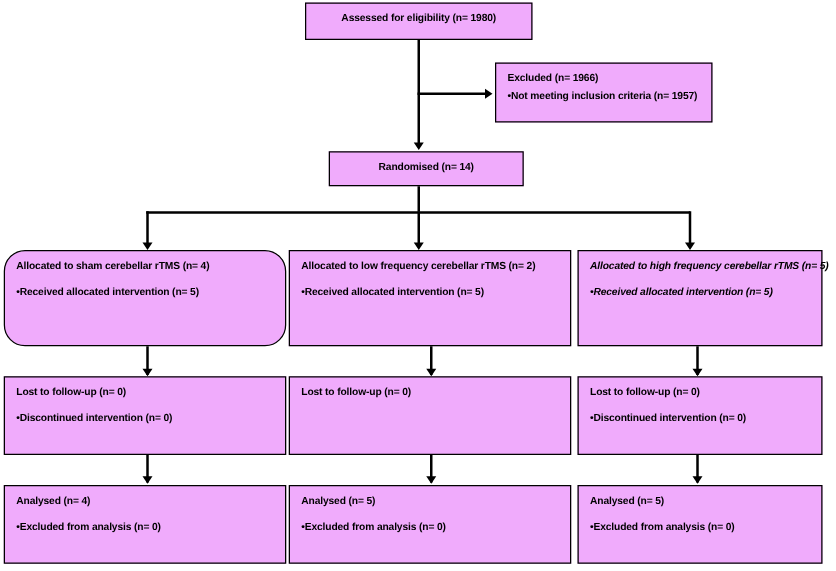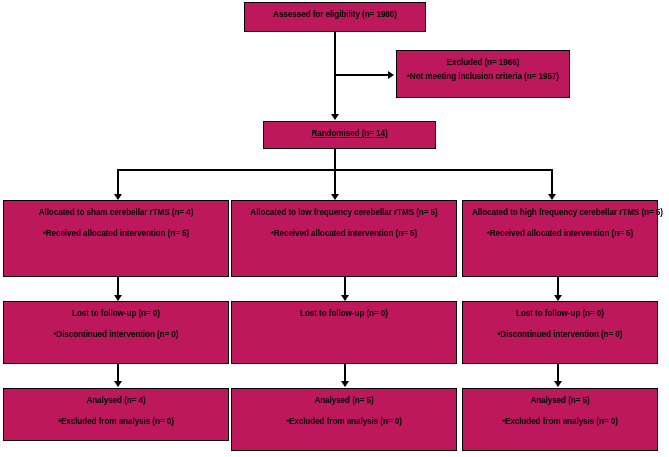--- a/index.html
+++ b/index.html
@@ -15,30 +15,29 @@
     position: relative;
     width: 669px;
     height: 457px;
     background: #ffffff;
     overflow: hidden;
   }
   .box {
     position: absolute;
     box-sizing: border-box;
     border: 1.5px solid #000000;
-    background: #be185d;
+    background: #f0abfc;
     padding: 7px 9px 6px 9px;
   }
   .box .line {
     font-size: 8.2px;
     font-weight: bold;
     line-height: 1.25;
     letter-spacing: -0.1px;
     white-space: nowrap;
-    text-align: center;
   }
   .box .line.second {
     margin-top: 11px;
   }
   .box.centered .line {
     text-align: center;
   }
   
   .vline {
     position: absolute;
@@ -80,47 +79,47 @@
   <div class="arrow-down" style="left:331px; top:114px;"></div>
 
   <div class="hline" style="left:334px; top:74px; width:56px;"></div>
   <div class="arrow-right" style="left:388px; top:71px;"></div>
 
   <div class="box" style="left:396px; top:50px; width:174px; height:48px;">
     <div class="line">Excluded  (n= 1966)</div>
     <div class="line second" style="margin-top:4px;">•Not meeting inclusion criteria (n= 1957)</div>
   </div>
 
-  <div class="box centered" style="left:263px; top:121px; width:173px; height:28px;text-decoration:underline;">
+  <div class="box centered" style="left:263px; top:121px; width:156px; height:28px;">
     <div class="line">Randomised (n= 14)</div>
   </div>
 
   <div class="vline" style="left:334px; top:149px; height:20px;"></div>
   <div class="hline" style="left:117px; top:169px; width:435px;"></div>
 
   <div class="vline" style="left:117px; top:169px; height:29px;"></div>
   <div class="arrow-down" style="left:114px; top:194px;"></div>
 
   <div class="vline" style="left:334px; top:169px; height:29px;"></div>
   <div class="arrow-down" style="left:331px; top:194px;"></div>
 
   <div class="vline" style="left:551px; top:169px; height:29px;"></div>
   <div class="arrow-down" style="left:548px; top:194px;"></div>
 
-  <div class="box" style="left:3px; top:200px; width:226px; height:77px;">
+  <div class="box" style="left:3px; top:200px; width:226px; height:77px;border-radius:17px;">
     <div class="line">Allocated to sham cerebellar rTMS (n= 4)</div>
     <div class="line second">•Received allocated intervention (n=  5)</div>
   </div>
 
   <div class="box" style="left:231px; top:200px; width:226px; height:77px;">
-    <div class="line">Allocated to low frequency cerebellar rTMS (n= 5)</div>
+    <div class="line">Allocated to low frequency cerebellar rTMS (n= 2)</div>
     <div class="line second">•Received allocated intervention (n=  5)</div>
   </div>
 
-  <div class="box" style="left:462px; top:200px; width:196px; height:77px;">
+  <div class="box" style="left:462px; top:200px; width:196px; height:77px;font-style:italic;">
     <div class="line">Allocated to high frequency cerebellar rTMS (n= 5)</div>
     <div class="line second">•Received allocated intervention (n=  5)</div>
   </div>
 
   <div class="vline" style="left:117px; top:277px; height:23px;"></div>
   <div class="arrow-down" style="left:114px; top:295px;"></div>
 
   <div class="vline" style="left:344px; top:277px; height:23px;"></div>
   <div class="arrow-down" style="left:341px; top:295px;"></div>
 
@@ -143,21 +142,21 @@
 
   <div class="vline" style="left:117px; top:364px; height:22px;"></div>
   <div class="arrow-down" style="left:114px; top:381px;"></div>
 
   <div class="vline" style="left:344px; top:364px; height:22px;"></div>
   <div class="arrow-down" style="left:341px; top:381px;"></div>
 
   <div class="vline" style="left:557px; top:364px; height:22px;"></div>
   <div class="arrow-down" style="left:554px; top:381px;"></div>
 
-  <div class="box" style="left:3px; top:388px; width:226px; height:53px;">
+  <div class="box" style="left:3px; top:388px; width:226px; height:63px;">
     <div class="line">Analysed  (n=  4)</div>
     <div class="line second">•Excluded from analysis (n= 0)</div>
   </div>
 
   <div class="box" style="left:231px; top:388px; width:226px; height:63px;">
     <div class="line">Analysed  (n=  5)</div>
     <div class="line second">•Excluded from analysis (n= 0)</div>
   </div>
 
   <div class="box" style="left:462px; top:388px; width:196px; height:63px;">

